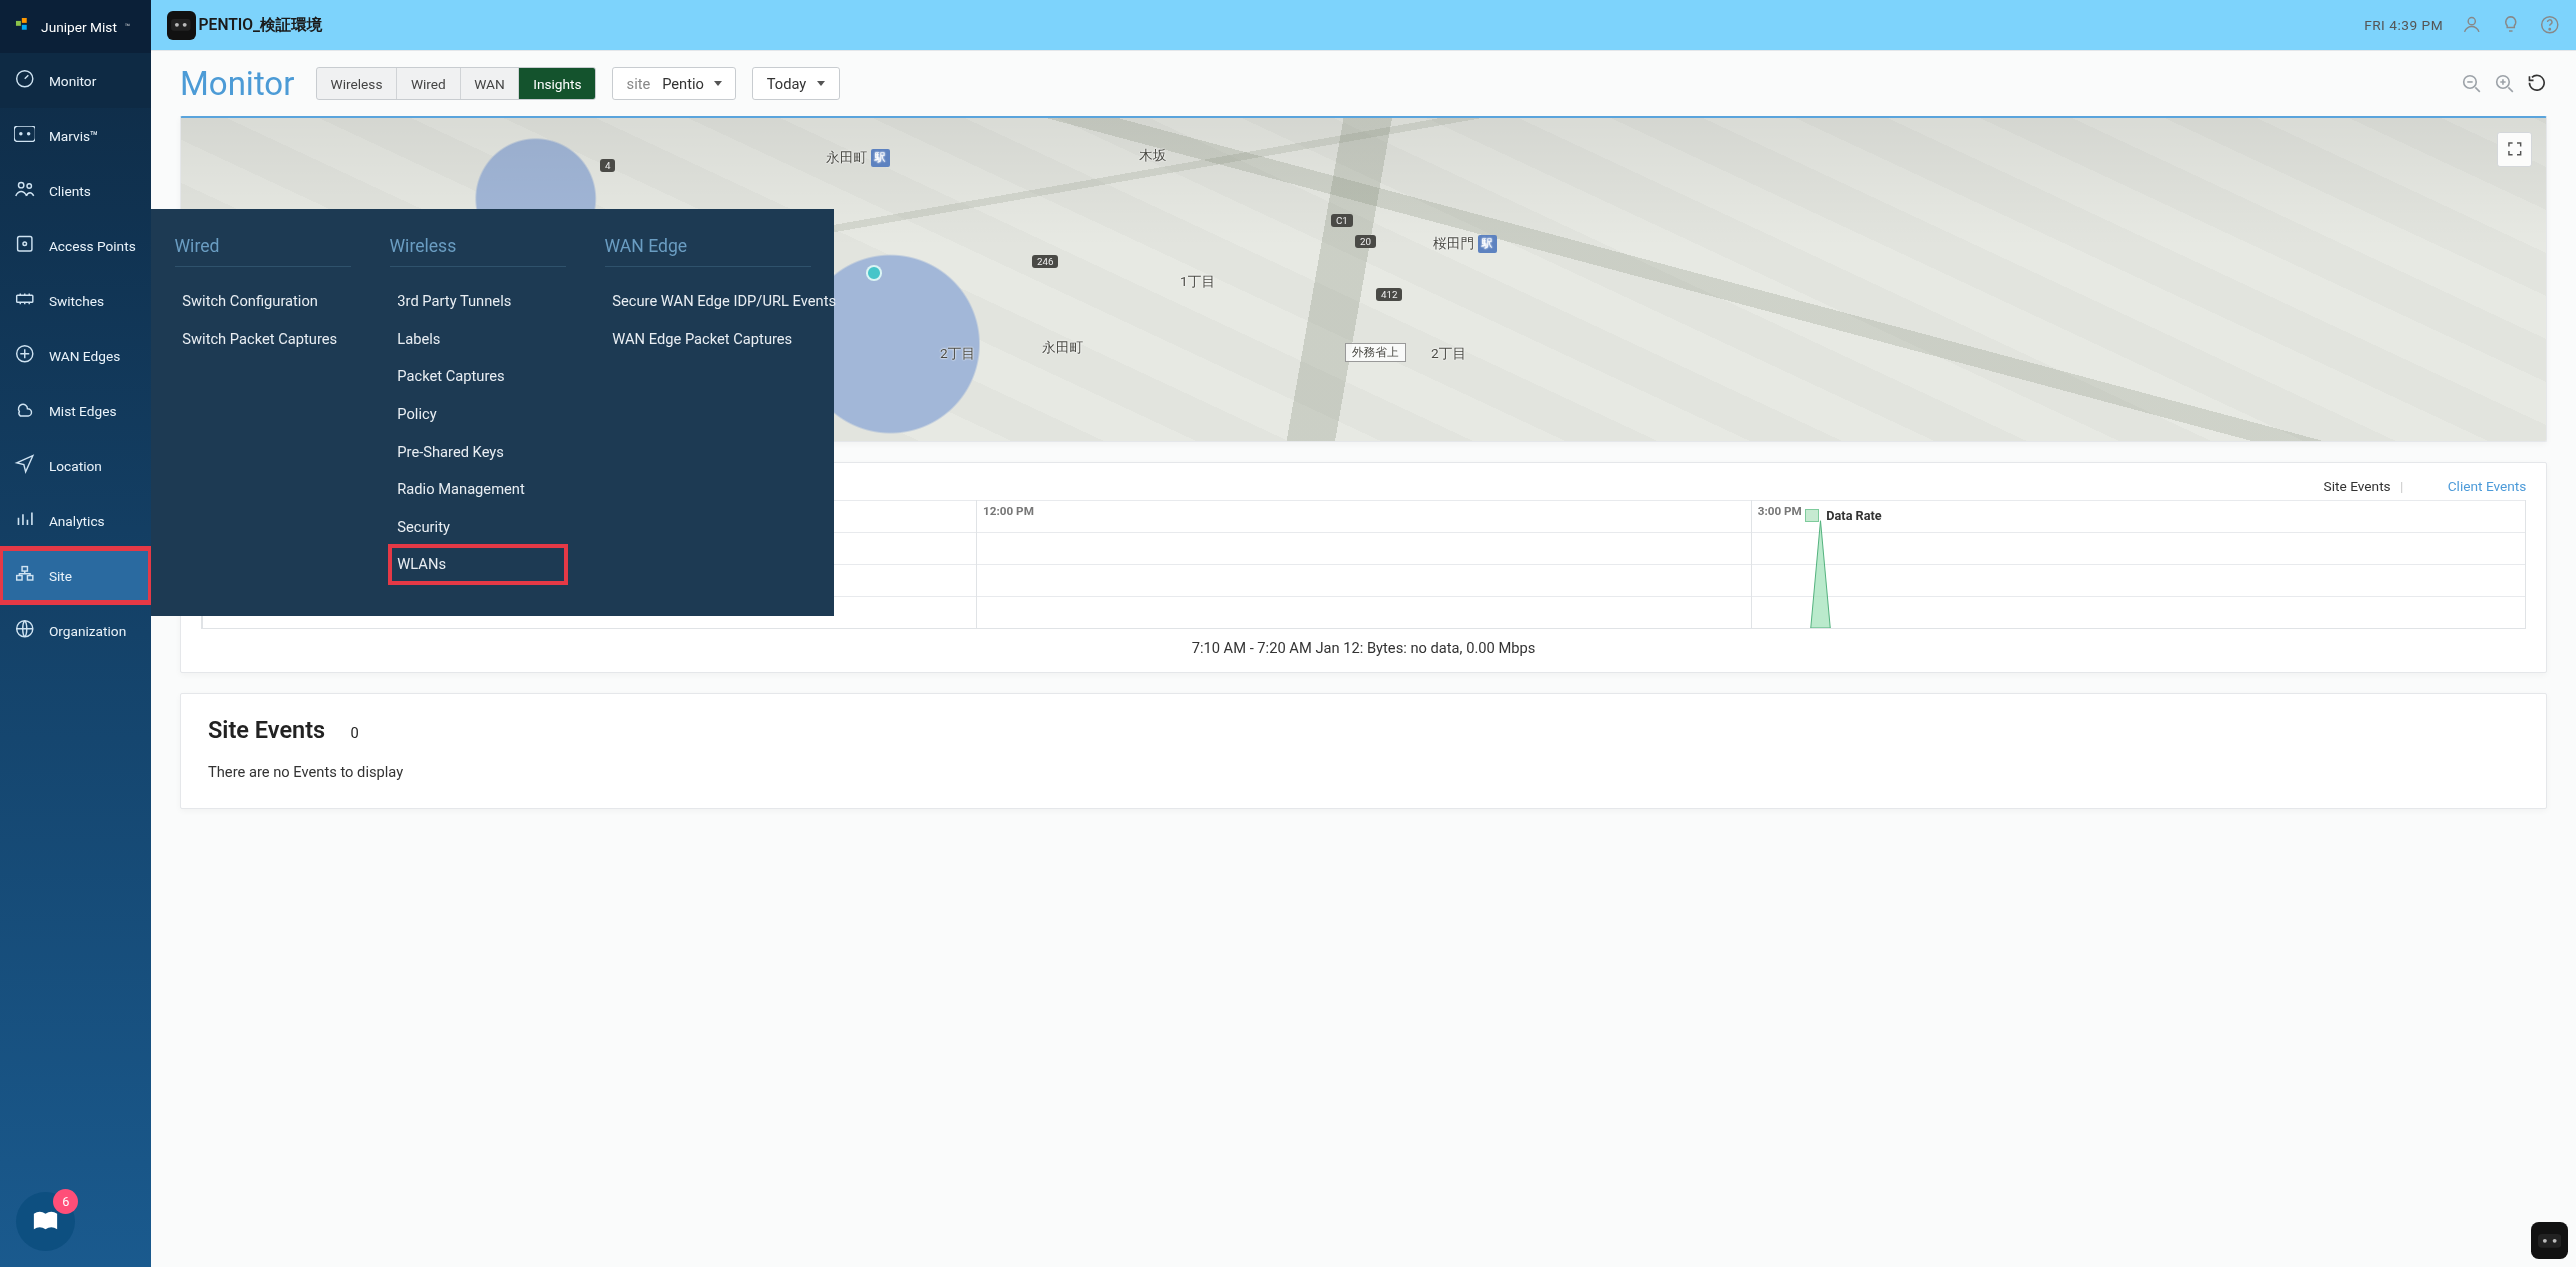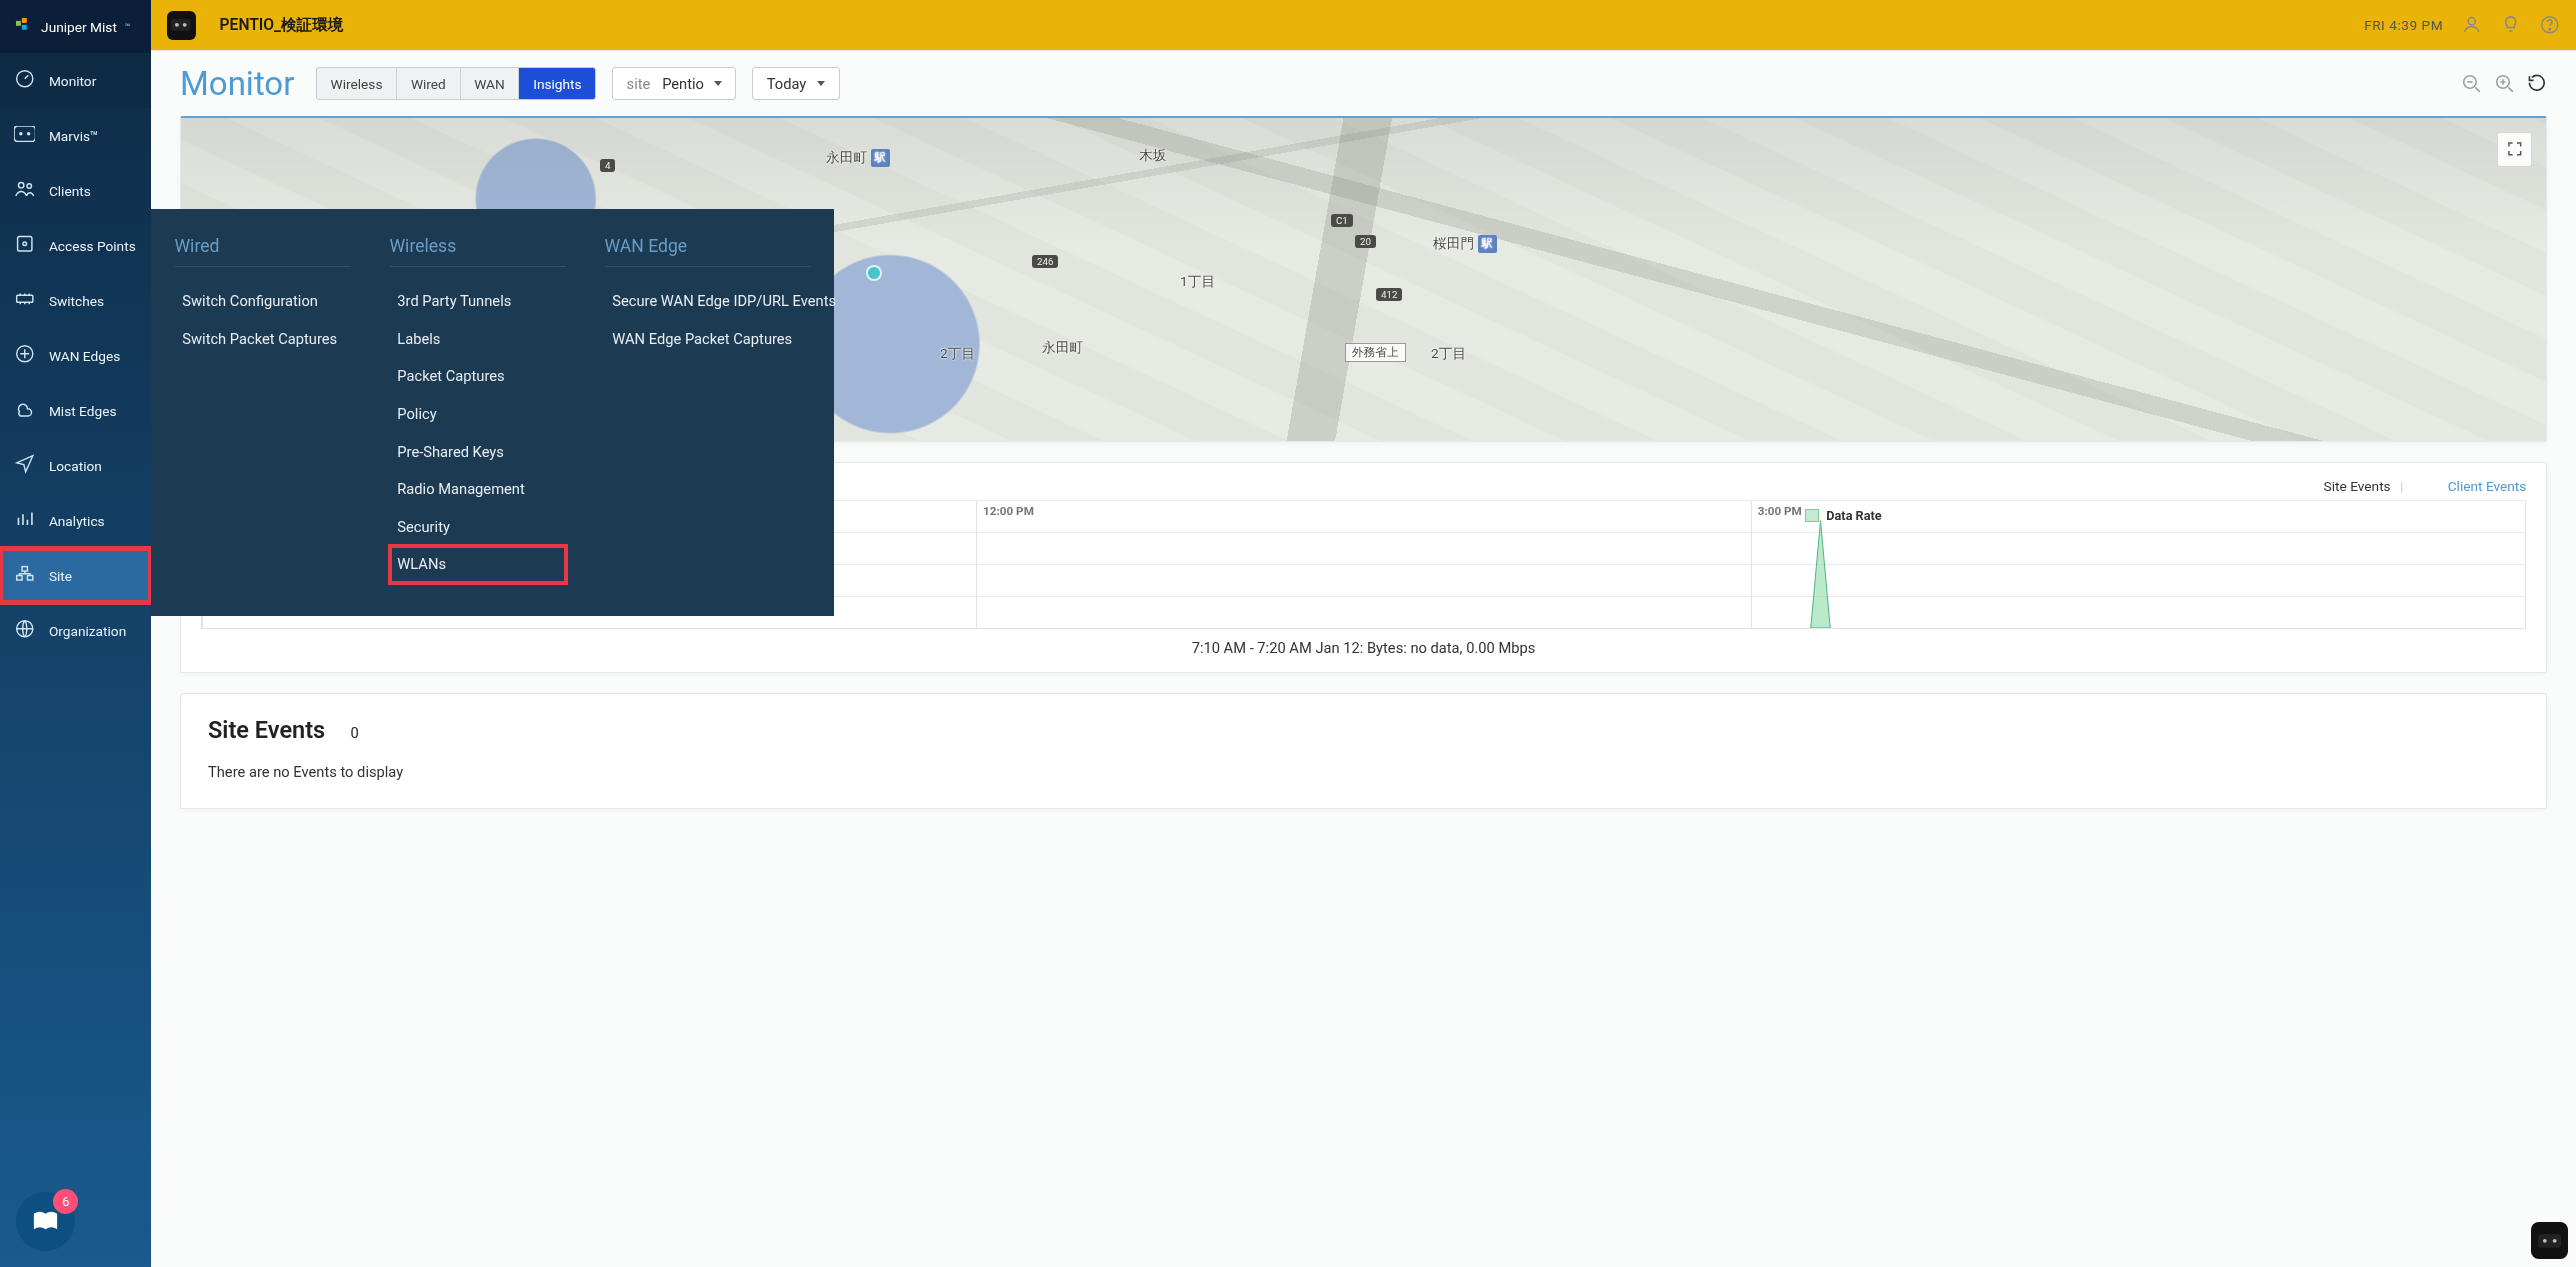--- a/index.html
+++ b/index.html
@@ -86,26 +86,26 @@
   
   .main {
     flex: 1;
     display: flex;
     flex-direction: column;
     min-width: 0;
     background: #fafbfb;
   }
   .topbar {
     height: 51px;
-    background: #eab308;
+    background: #7dd3fc;
     border-bottom: 1px solid #e4e7ea;
     display: flex;
     align-items: center;
     padding: 0 15.6px;
-    gap: 24px;
+    gap: 3px;
     flex-shrink: 0;
   }
   .envicon {
     width: 29px; height: 29px;
     border-radius: 5.9px;
     background: #111;
     display: flex; align-items: center; justify-content: center;
   }
   .env-title {
     font-weight: 600;
@@ -145,21 +145,21 @@
   }
   .tab {
     padding: 7.8px 13.7px;
     font-size: 13.7px;
     color: #444;
     cursor: pointer;
     border-right: 1px solid #d0d3d6;
   }
   .tab:last-child { border-right: none; }
   .tab.active {
-    background: #1d4ed8;
+    background: #14532d;
     color: #fff;
   }
   .sel {
     border: 1px solid #c8ccd0;
     border-radius: 2.9px;
     background: #fff;
     padding: 6.8px 13.7px;
     font-size: 14.7px;
     display: flex;
     align-items: center;

